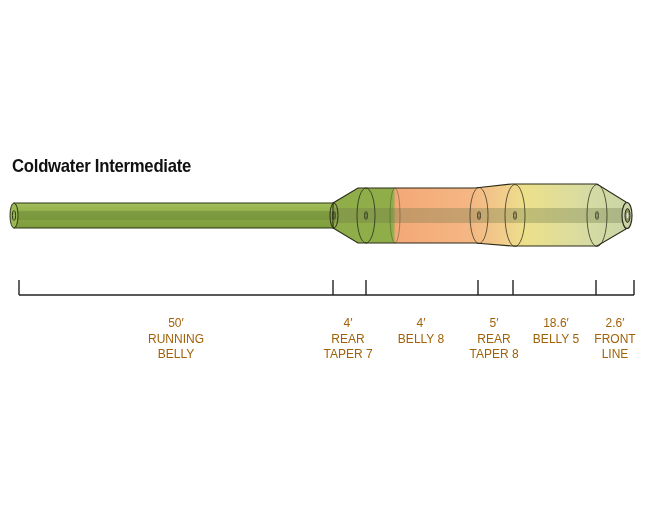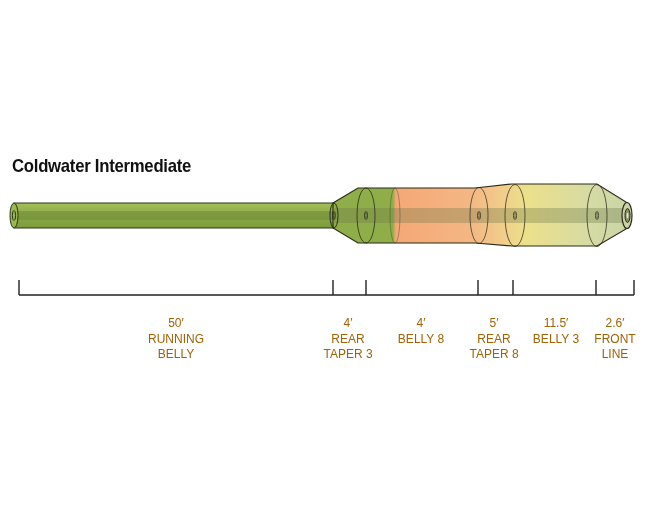--- a/index.html
+++ b/index.html
@@ -73,32 +73,32 @@
 </svg>
 
 <div class="label" style="left:176px">
   <span>50′</span>
   <span>RUNNING</span>
   <span>BELLY</span>
 </div>
 <div class="label" style="left:348px">
   <span>4′</span>
   <span>REAR</span>
-  <span>TAPER 3</span>
+  <span>TAPER 7</span>
 </div>
 <div class="label" style="left:421px">
   <span>4′</span>
   <span>BELLY 8</span>
 </div>
 <div class="label" style="left:494px">
   <span>5′</span>
   <span>REAR</span>
   <span>TAPER 8</span>
 </div>
 <div class="label" style="left:556px">
-  <span>11.5′</span>
-  <span>BELLY 3</span>
+  <span>18.6′</span>
+  <span>BELLY 5</span>
 </div>
 <div class="label" style="left:615px">
   <span>2.6′</span>
   <span>FRONT</span>
   <span>LINE</span>
 </div>
 
 </body></html>

